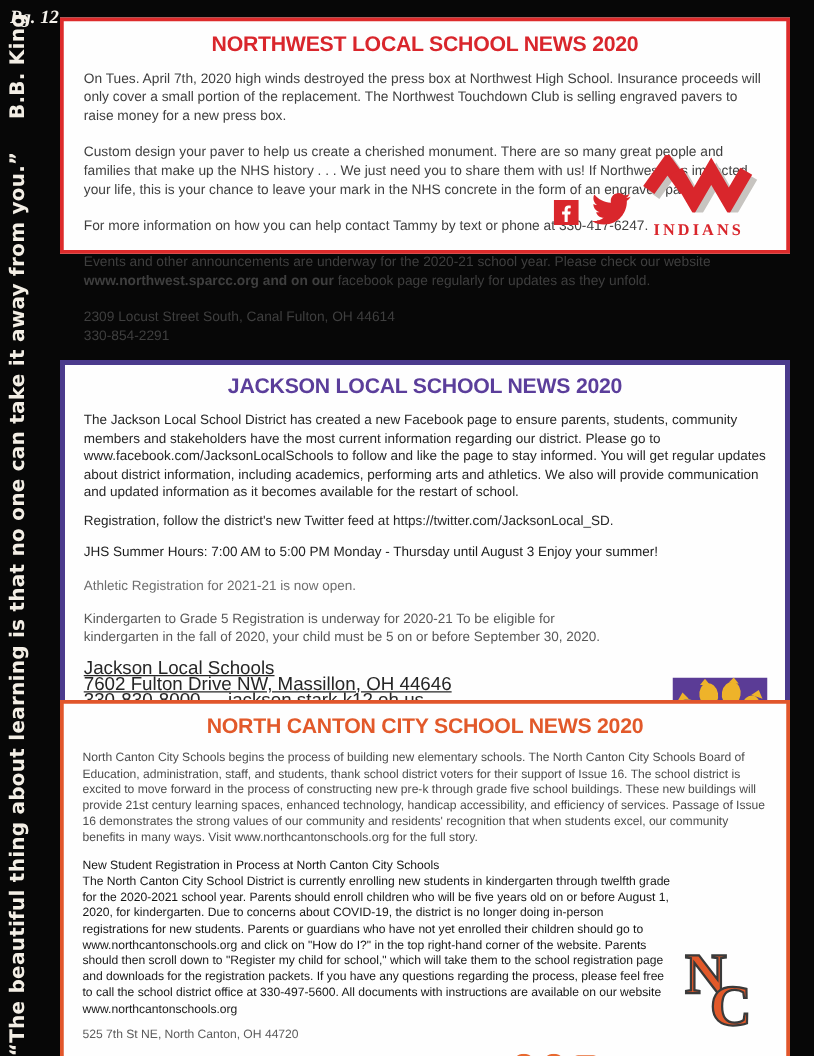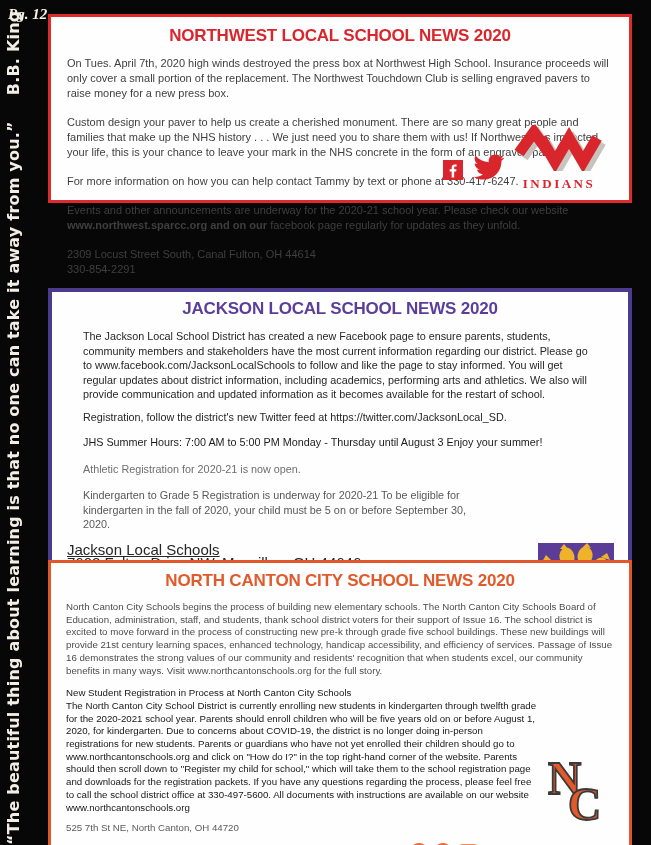--- a/index.html
+++ b/index.html
@@ -33,21 +33,21 @@
     text-align:center; font-size:17px; font-weight:bold;
     margin:3px 0 10px; letter-spacing:-0.2px;
   }
   .nw-title { color:#d9262c; }
   .jk-title { color:#5b3e9b; }
   .nc-title { color:#e2592a; }
 
   .nw p { font-size:11px; line-height:15px; color:#3f3f3f; margin:0 0 14px; }
   .nw .addr { margin:0; }
 
-  .jk p { font-size:10.8px; line-height:14.5px; color:#262626; margin:0 16px 8px; }
+  .jk p { font-size:10.8px; line-height:14.5px; color:#262626; margin:0 0 8px; }
   .jk p.twitter-line { margin-bottom:11px; }
   .jk p.hours-line { margin-bottom:12px; color:#1c1c1c; }
   .jk p.athletic-line { color:#6e6e6e; margin-bottom:12px; }
   .jk p.kinder-line { color:#585858; padding-right:115px; margin-bottom:11px; }
   .jk .org-block div { font-size:15px; line-height:13px; color:#262626;text-decoration:underline; }
   .jk .phone-site .site { margin-left:22px; }
 
   .nc p { font-size:9.7px; line-height:12.7px; color:#4c4c4c; margin:0 0 10px; }
   .nc .subhead { margin:0; color:#161616; }
   .nc .body2 { color:#161616; margin:0 0 8px; }
@@ -120,21 +120,21 @@
       <div class="nw-mascot">INDIANS</div>
     </div>
   </div>
 </section>
 
 <section class="box jk">
   <h2 class="title jk-title">JACKSON LOCAL SCHOOL NEWS 2020</h2>
   <p>The Jackson Local School District has created a new Facebook page to ensure parents, students, community members and stakeholders have the most current information regarding our district. Please go to www.facebook.com/JacksonLocalSchools to follow and like the page to stay informed. You will get regular updates about district information, including academics, performing arts and athletics. We also will provide communication and updated information as it becomes available for the restart of school.</p>
   <p class="twitter-line">Registration, follow the district's new Twitter feed at https://twitter.com/JacksonLocal_SD.</p>
   <p class="hours-line">JHS Summer Hours: 7:00 AM to 5:00 PM   Monday - Thursday until August 3  Enjoy your summer!</p>
-  <p class="athletic-line">Athletic Registration for 2020-21 is now open.</p>
+  <p class="athletic-line">Athletic Registration for 2021-21 is now open.</p>
   <p class="kinder-line">Kindergarten to Grade 5 Registration is underway for 2020-21 To be eligible for kindergarten in the fall of 2020, your child must be 5 on or before September 30, 2020.</p>
   <div class="org-block">
     <div>Jackson Local Schools</div>
     <div>7602 Fulton Drive NW, Massillon, OH 44646</div>
     <div class="phone-site"><span>330-830-8000</span><span class="site">jackson.stark.k12.oh.us</span></div>
   </div>
   <div class="jk-icons">
     <svg width="18" height="18" viewBox="0 0 24 24">
       <rect width="24" height="24" rx="2" fill="#4f3a93"></rect>
       <path fill="#fff" d="M13.4 21v-7.1h2.4l.4-2.8h-2.8V9.3c0-.8.2-1.4 1.4-1.4h1.5V5.4c-.3 0-1.2-.1-2.2-.1-2.2 0-3.7 1.3-3.7 3.8v2H8v2.8h2.4V21h3z"></path>

